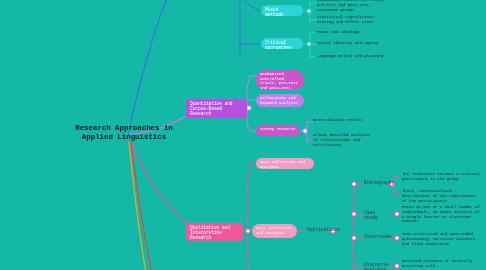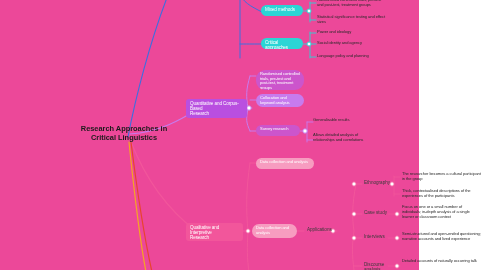--- a/index.html
+++ b/index.html
@@ -1,19 +1,19 @@
 <!DOCTYPE html>
 <html><head>
 <meta charset="utf-8">
 <style>
   html,body{margin:0;padding:0;background:#ffffff;}
   body{width:486px;height:270px;overflow:hidden;
        font-family:"Liberation Sans",sans-serif;
        -webkit-font-smoothing:antialiased;}
-  #stage{position:relative;width:419px;height:270px;background:#ec4899;}
+  #stage{position:relative;width:486px;height:270px;background:#14b8a6;font-family:Liberation Mono, monospace;}
   #wires{position:absolute;left:0;top:0;width:486px;height:270px;}
 
   .node{position:absolute;box-sizing:border-box;color:#ffffff;
         border-radius:3px;padding:2px 4px;line-height:1.12;
         letter-spacing:-.1px;overflow:hidden;}
   .pill{border-radius:9px;}
   .center{position:absolute;color:#1b1b1b;font-weight:bold;
           text-align:center;line-height:1.25;}
   .leaf{position:absolute;color:#2a2a2a;line-height:1.18;
         letter-spacing:-.1px;}
@@ -105,21 +105,21 @@
       <circle cx="305" cy="131" r="2.2"></circle>
     </g>
     <g fill="#ffffff" stroke="#2BD5D5" stroke-width="1">
       <circle cx="309" cy="11" r="2"></circle>
       <circle cx="309" cy="44" r="2"></circle>
     </g>
   </svg>
 
   <div class="center f7" style="left:58px;top:124px;width:132px;">
     <div>Research Approaches in</div>
-    <div>Critical Linguistics</div>
+    <div>Applied Linguistics</div>
   </div>
 
   <div class="node f45" style="left:186px;top:99px;width:61px;height:19px;background:#B94FE0;">
     <div>Quantitative and Corpus-Based</div>
     <div>Research</div>
   </div>
 
   <div class="node pill f4" style="left:256px;top:70px;width:48px;height:20px;background:#CC55CC;">
     <span>Randomised controlled trials, pre-test and post-test, treatment groups</span>
   </div>

